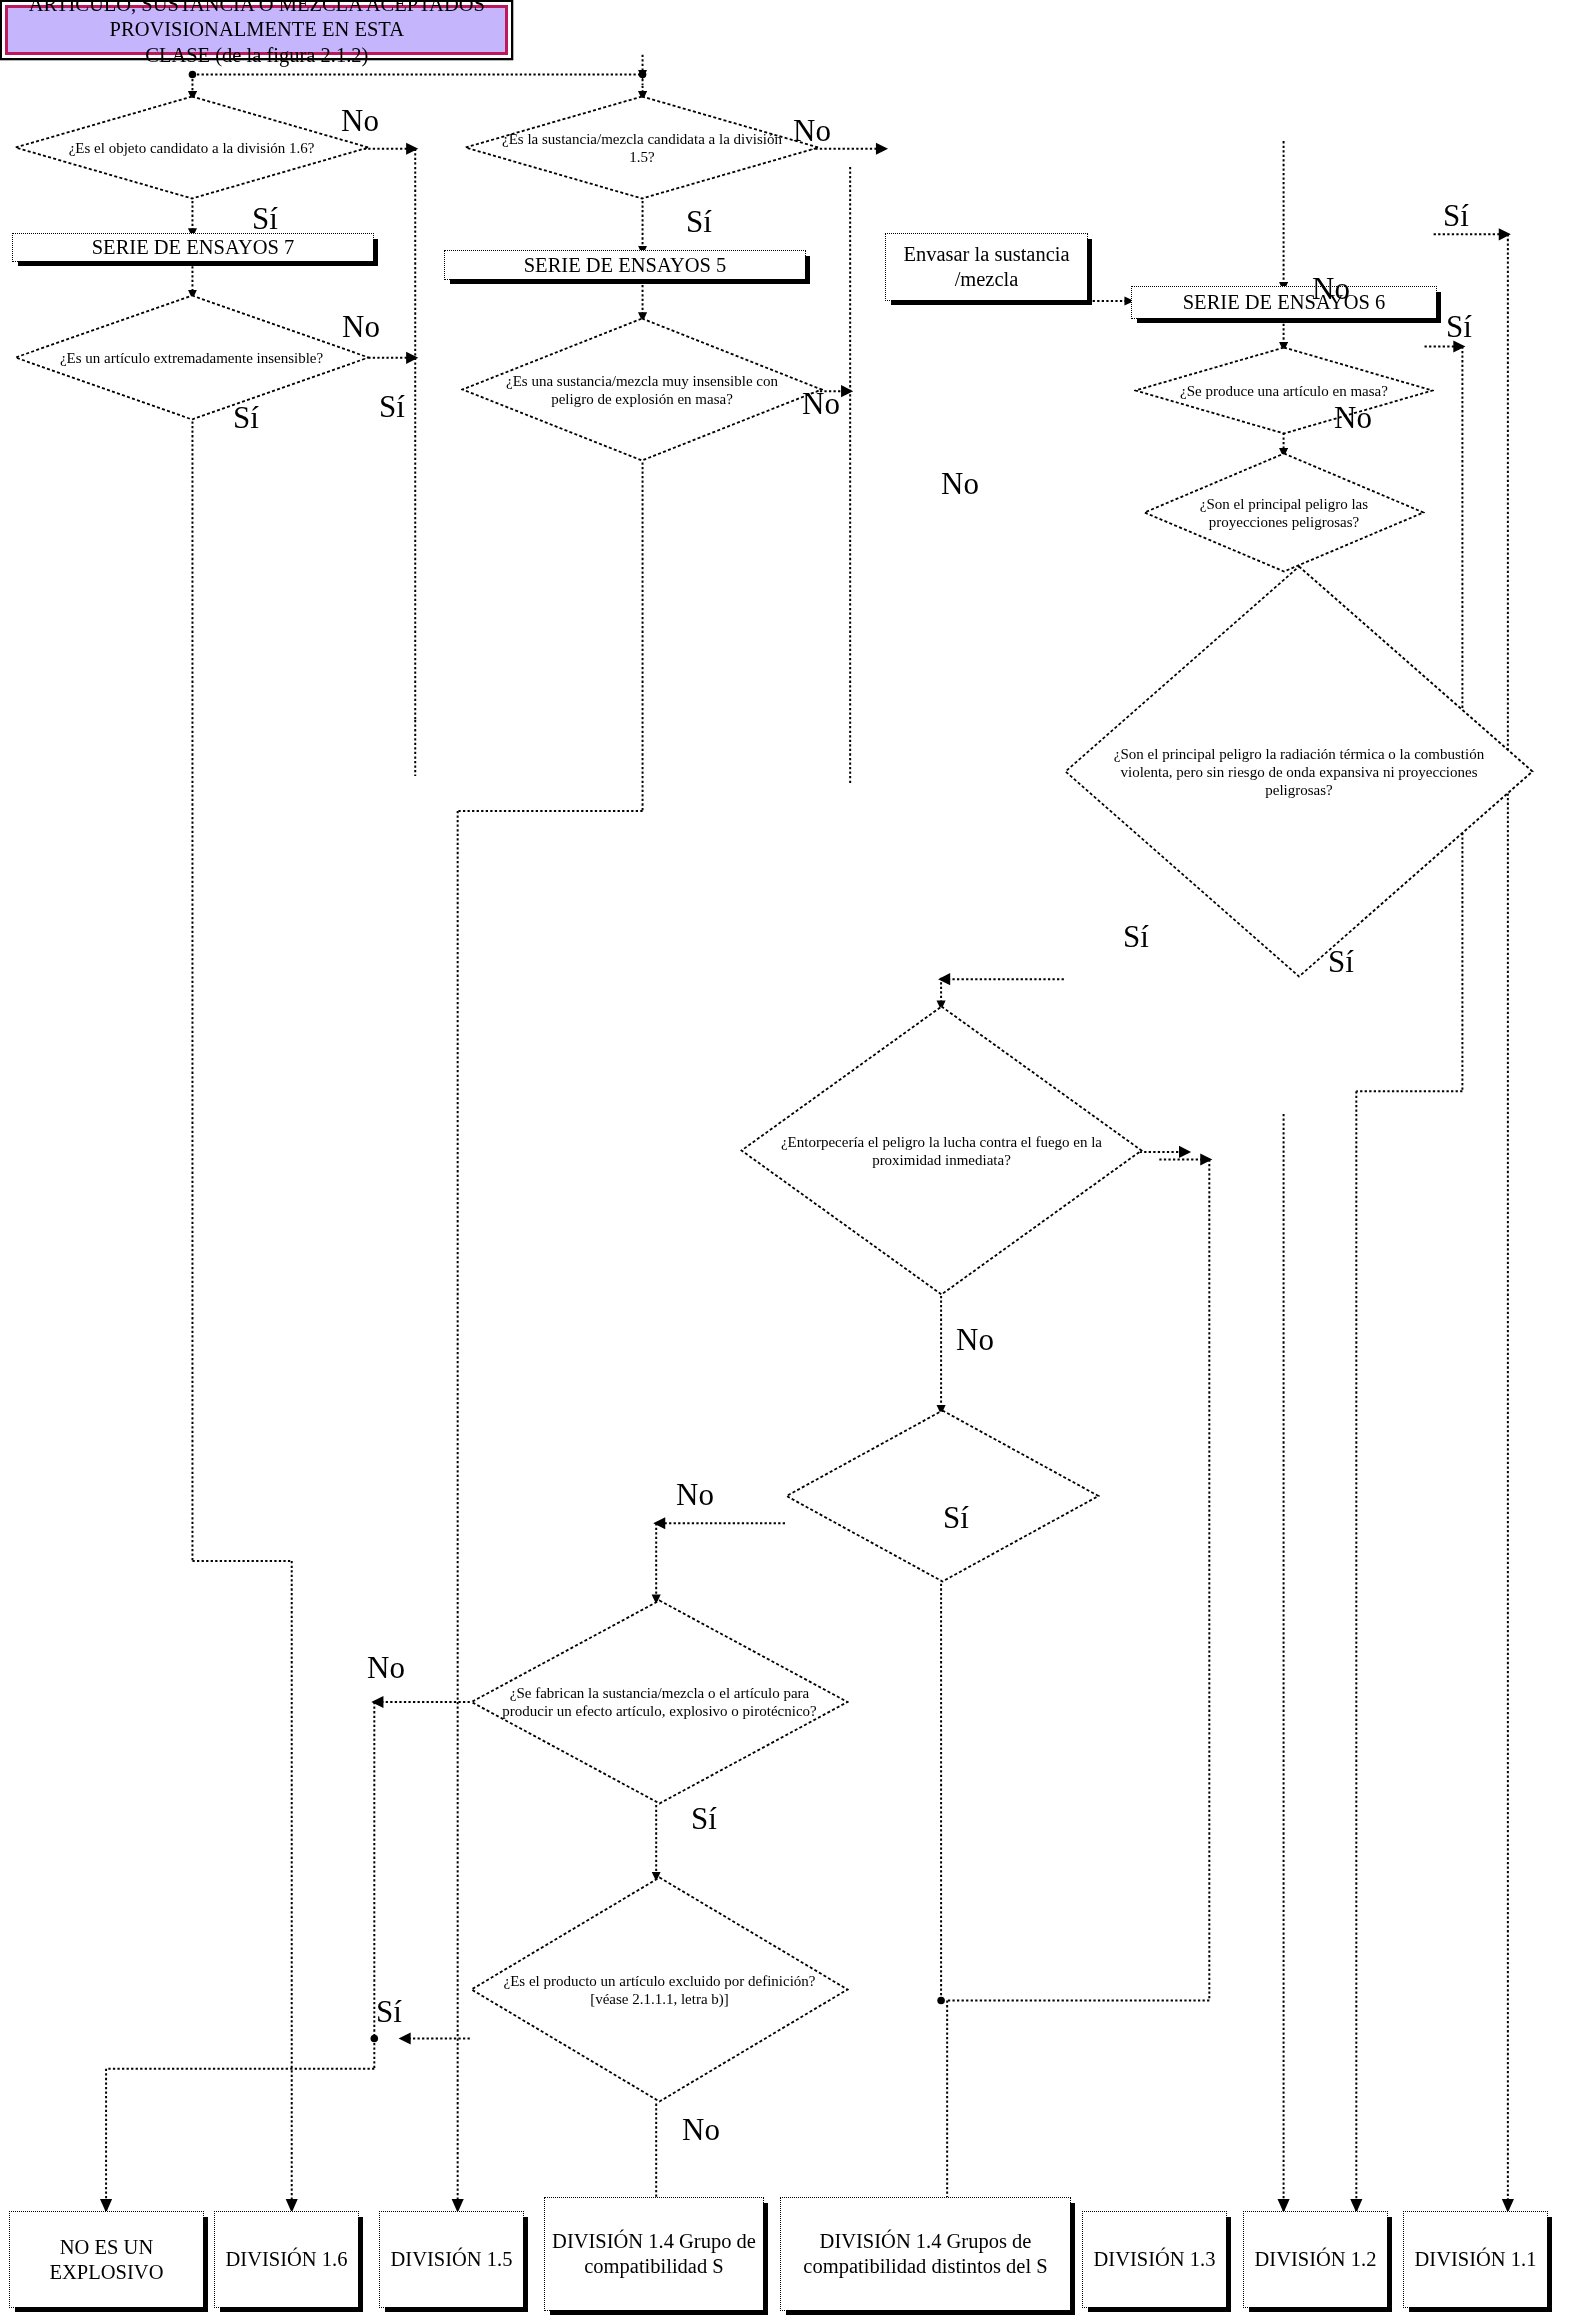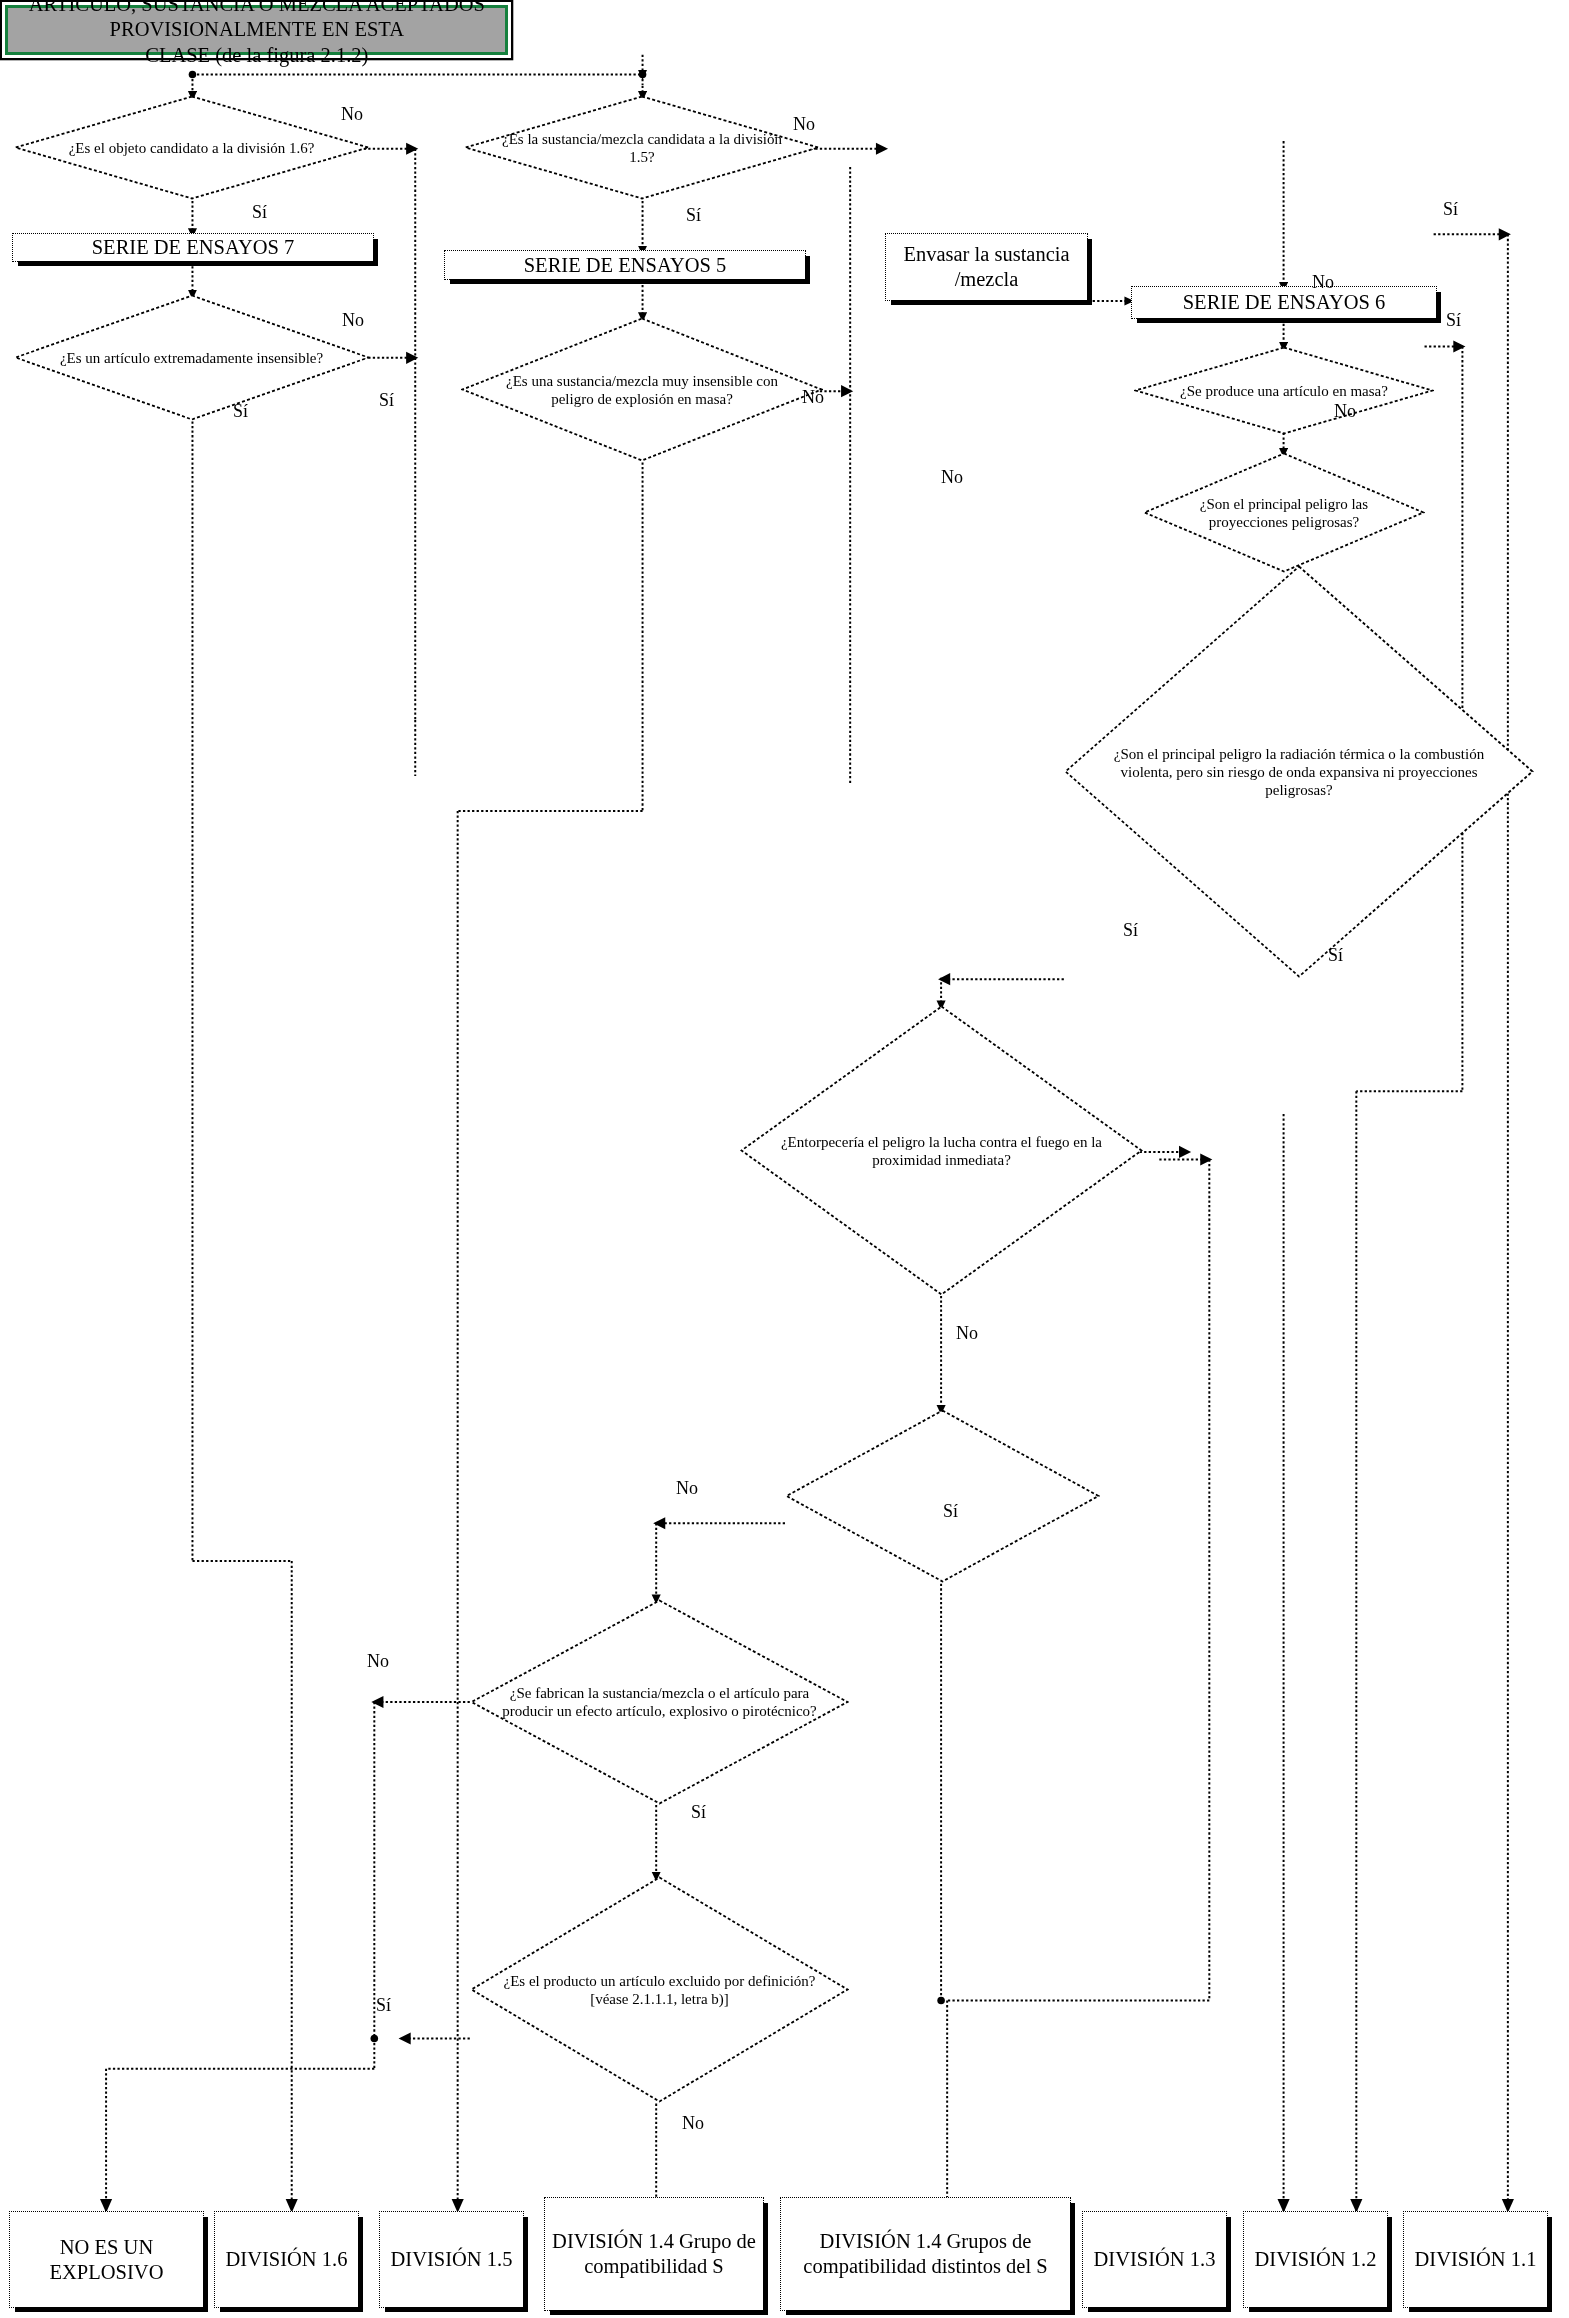--- a/index.html
+++ b/index.html
@@ -7,22 +7,22 @@
        font-family:"Liberation Serif","DejaVu Serif",serif;color:#000;}
 
   #canvas{position:absolute;left:0;top:0;width:1570px;height:2319px;}
 
   
   #wires{position:absolute;left:0;top:0;width:1570px;height:2319px;}
 
   
   .title-box{
     position:absolute;
-    border:3px solid #15803d;
-    background:#a3a3a3;
+    border:3px solid #be185d;
+    background:#c4b5fd;
     box-shadow:0 0 0 3px #fff, 0 0 0 5.3px #000;
     display:flex;align-items:center;justify-content:center;
     text-align:center;
     line-height:1.25;
   }
   .title-box .t{padding:3px 10.6px;font-size:20.5px;}
 
   
   .rbox{
     position:absolute;
@@ -51,21 +51,21 @@
   .dia .t{
     position:absolute;left:8%;top:0;width:84%;height:100%;
     display:flex;align-items:center;justify-content:center;
     text-align:center;line-height:1.2;
     box-sizing:border-box;
   }
 
   
   .lab{
     position:absolute;
-    font-size:18px;
+    font-size:31px;
     line-height:1;
     white-space:nowrap;
   }
 
   .fs27{font-size:20.5px;}
   .fs26{font-size:15px;}
 </style>
 </head>
 <body>
 

